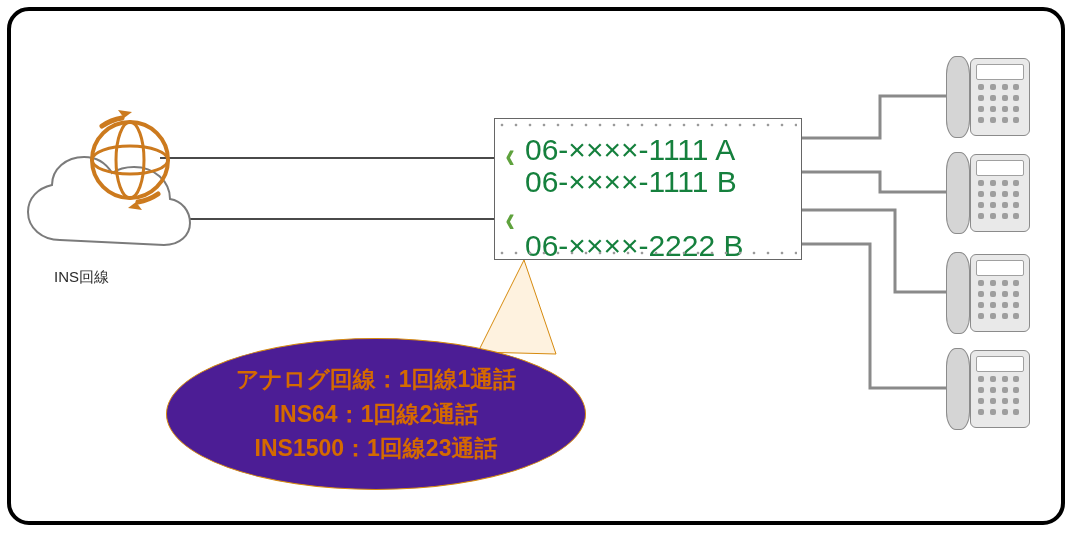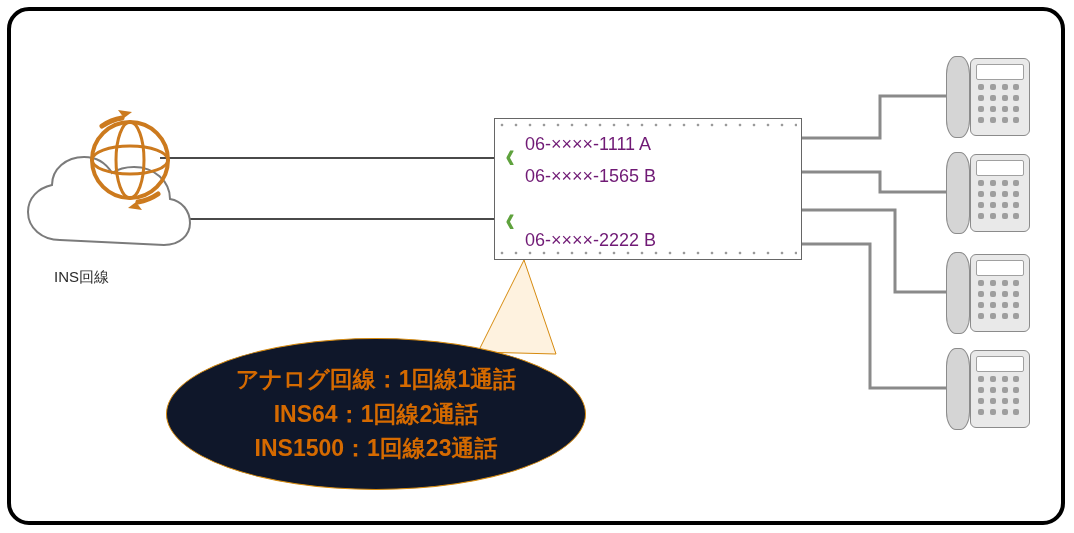--- a/index.html
+++ b/index.html
@@ -50,22 +50,22 @@
     background-image: radial-gradient(circle at 3px 3px, #9a9a9a 1.5px, transparent 1.6px);
     background-size: 14px 6px;
     background-repeat: repeat-x;
   }
   .pbx::before { top: 3px; }
   .pbx::after  { bottom: 3px; }
   .pbx .row {
     position: absolute;
     left: 30px;
     right: 20px;
-    font-size: 18px;
-    color: #701a75;
+    font-size: 30px;
+    color: #15803d;
     white-space: nowrap;
     line-height: 1;
   }
   .pbx .arrow {
     position: absolute;
     left: 2px;
     width: 26px;
     text-align: center;
     font-size: 36px;
     line-height: 0.7;
@@ -139,21 +139,21 @@
   .p3 { left: 940px; top: 248px; }
   .p4 { left: 940px; top: 344px; }
 
   
   .callout {
     position: absolute;
     left: 166px;
     top: 338px;
     width: 420px;
     height: 152px;
-    background: #0f172a;
+    background: #4c1d95;
     border: 1px solid #d68a0e;
     border-radius: 50% / 50%;
     display: flex;
     flex-direction: column;
     align-items: center;
     justify-content: center;
     box-sizing: border-box;
     padding: 18px 10px;
   }
   .callout .line {
@@ -214,21 +214,21 @@
     <polygon points="6,42 12,50 -2,48" fill="#cc7a1e"></polygon>
   </g>
 </svg>
 
 <div class="ins-label">INS回線</div>
 
 <div class="pbx">
   <span class="arrow a1">‹</span>
   <span class="arrow a3">‹</span>
   <div class="row r1">06-××××-1111 A</div>
-  <div class="row r2">06-××××-1565 B</div>
+  <div class="row r2">06-××××-1111 B</div>
   <div class="row r4">06-××××-2222 B</div>
 </div>
 
 <div class="callout">
   <div class="line">アナログ回線：1回線1通話</div>
   <div class="line">INS64：1回線2通話</div>
   <div class="line">INS1500：1回線23通話</div>
 </div>
 
 <div class="phone p1">

